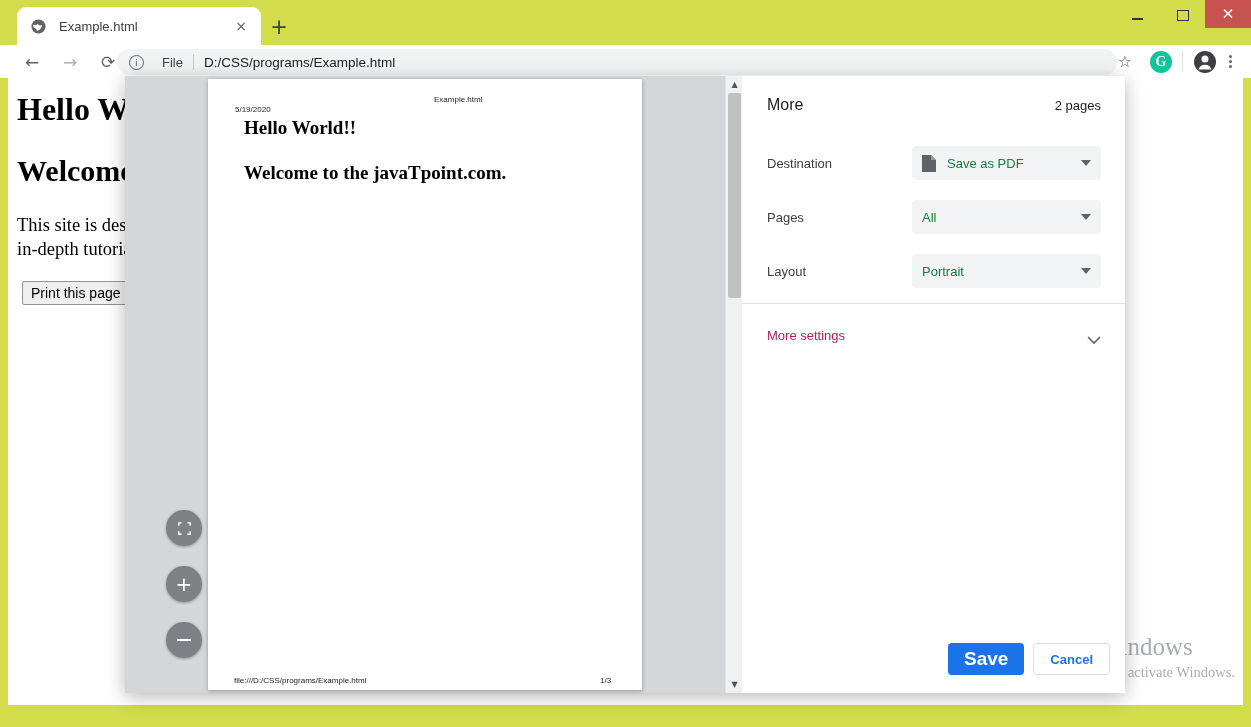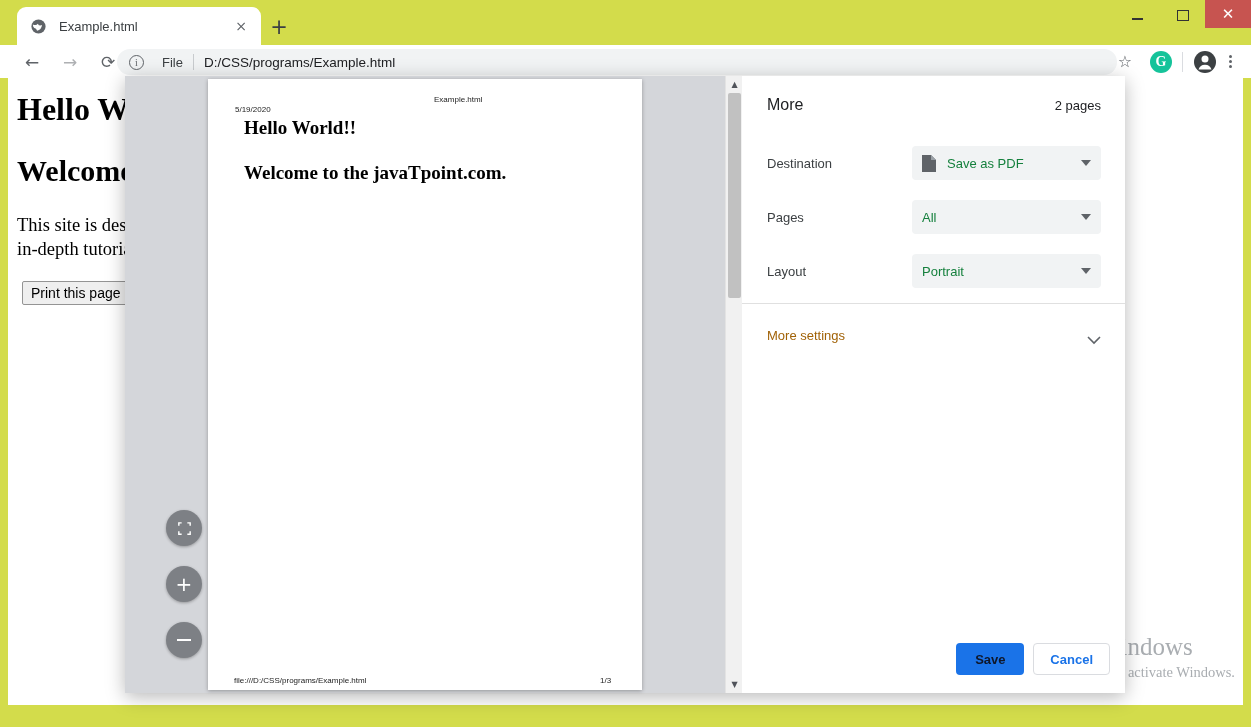--- a/index.html
+++ b/index.html
@@ -125,24 +125,24 @@
   .srow .slabel { width: 145px; font-size: 13px; color: #3c4043; }
   .sel { flex: 1; height: 34px; background: #f1f3f4; border-radius: 4px;
          display: flex; align-items: center; padding: 0 10px; }
   .sel-icon { width: 14px; height: 17px; margin-right: 11px; flex: none; }
   .sel-text { flex: 1; font-size: 13px; color: #15803d; }
   .caret { width: 0; height: 0; border-left: 5px solid transparent; border-right: 5px solid transparent;
            border-top: 6px solid #5f6368; }
   .divider { position: absolute; left: 0; right: 0; height: 1px; background: #e0e0e0; }
   .more-row { position: absolute; left: 25px; right: 24px; top: 243px; height: 32px;
               display: flex; align-items: center; justify-content: space-between; }
-  .more-label { font-size: 13px; color: #a16207; }
+  .more-label { font-size: 13px; color: #be185d; }
   .chev { width: 14px; height: 9px; }
   .actions { position: absolute; right: 15px; bottom: 18px; display: flex; align-items: center; }
-  .btn-save { background: #1a73e8; color: #0f172a; font-size: 13px; height: 32px; min-width: 68px;
+  .btn-save { background: #1a73e8; color: #ffffff; font-size: 19px; height: 32px; min-width: 68px;
               border-radius: 4px; display: flex; align-items: center; justify-content: center;
               padding: 0 16px; font-weight: bold; }
   .btn-cancel { background: #fff; color: #1a73e8; font-size: 13px; height: 32px; min-width: 72px;
                 border: 1px solid #dadce0; border-radius: 4px; display: flex; align-items: center;
                 justify-content: center; padding: 12px 16px; margin-left: 9px; font-weight: bold; }
 </style>
 </head>
 <body>
 
 <div id="root">

